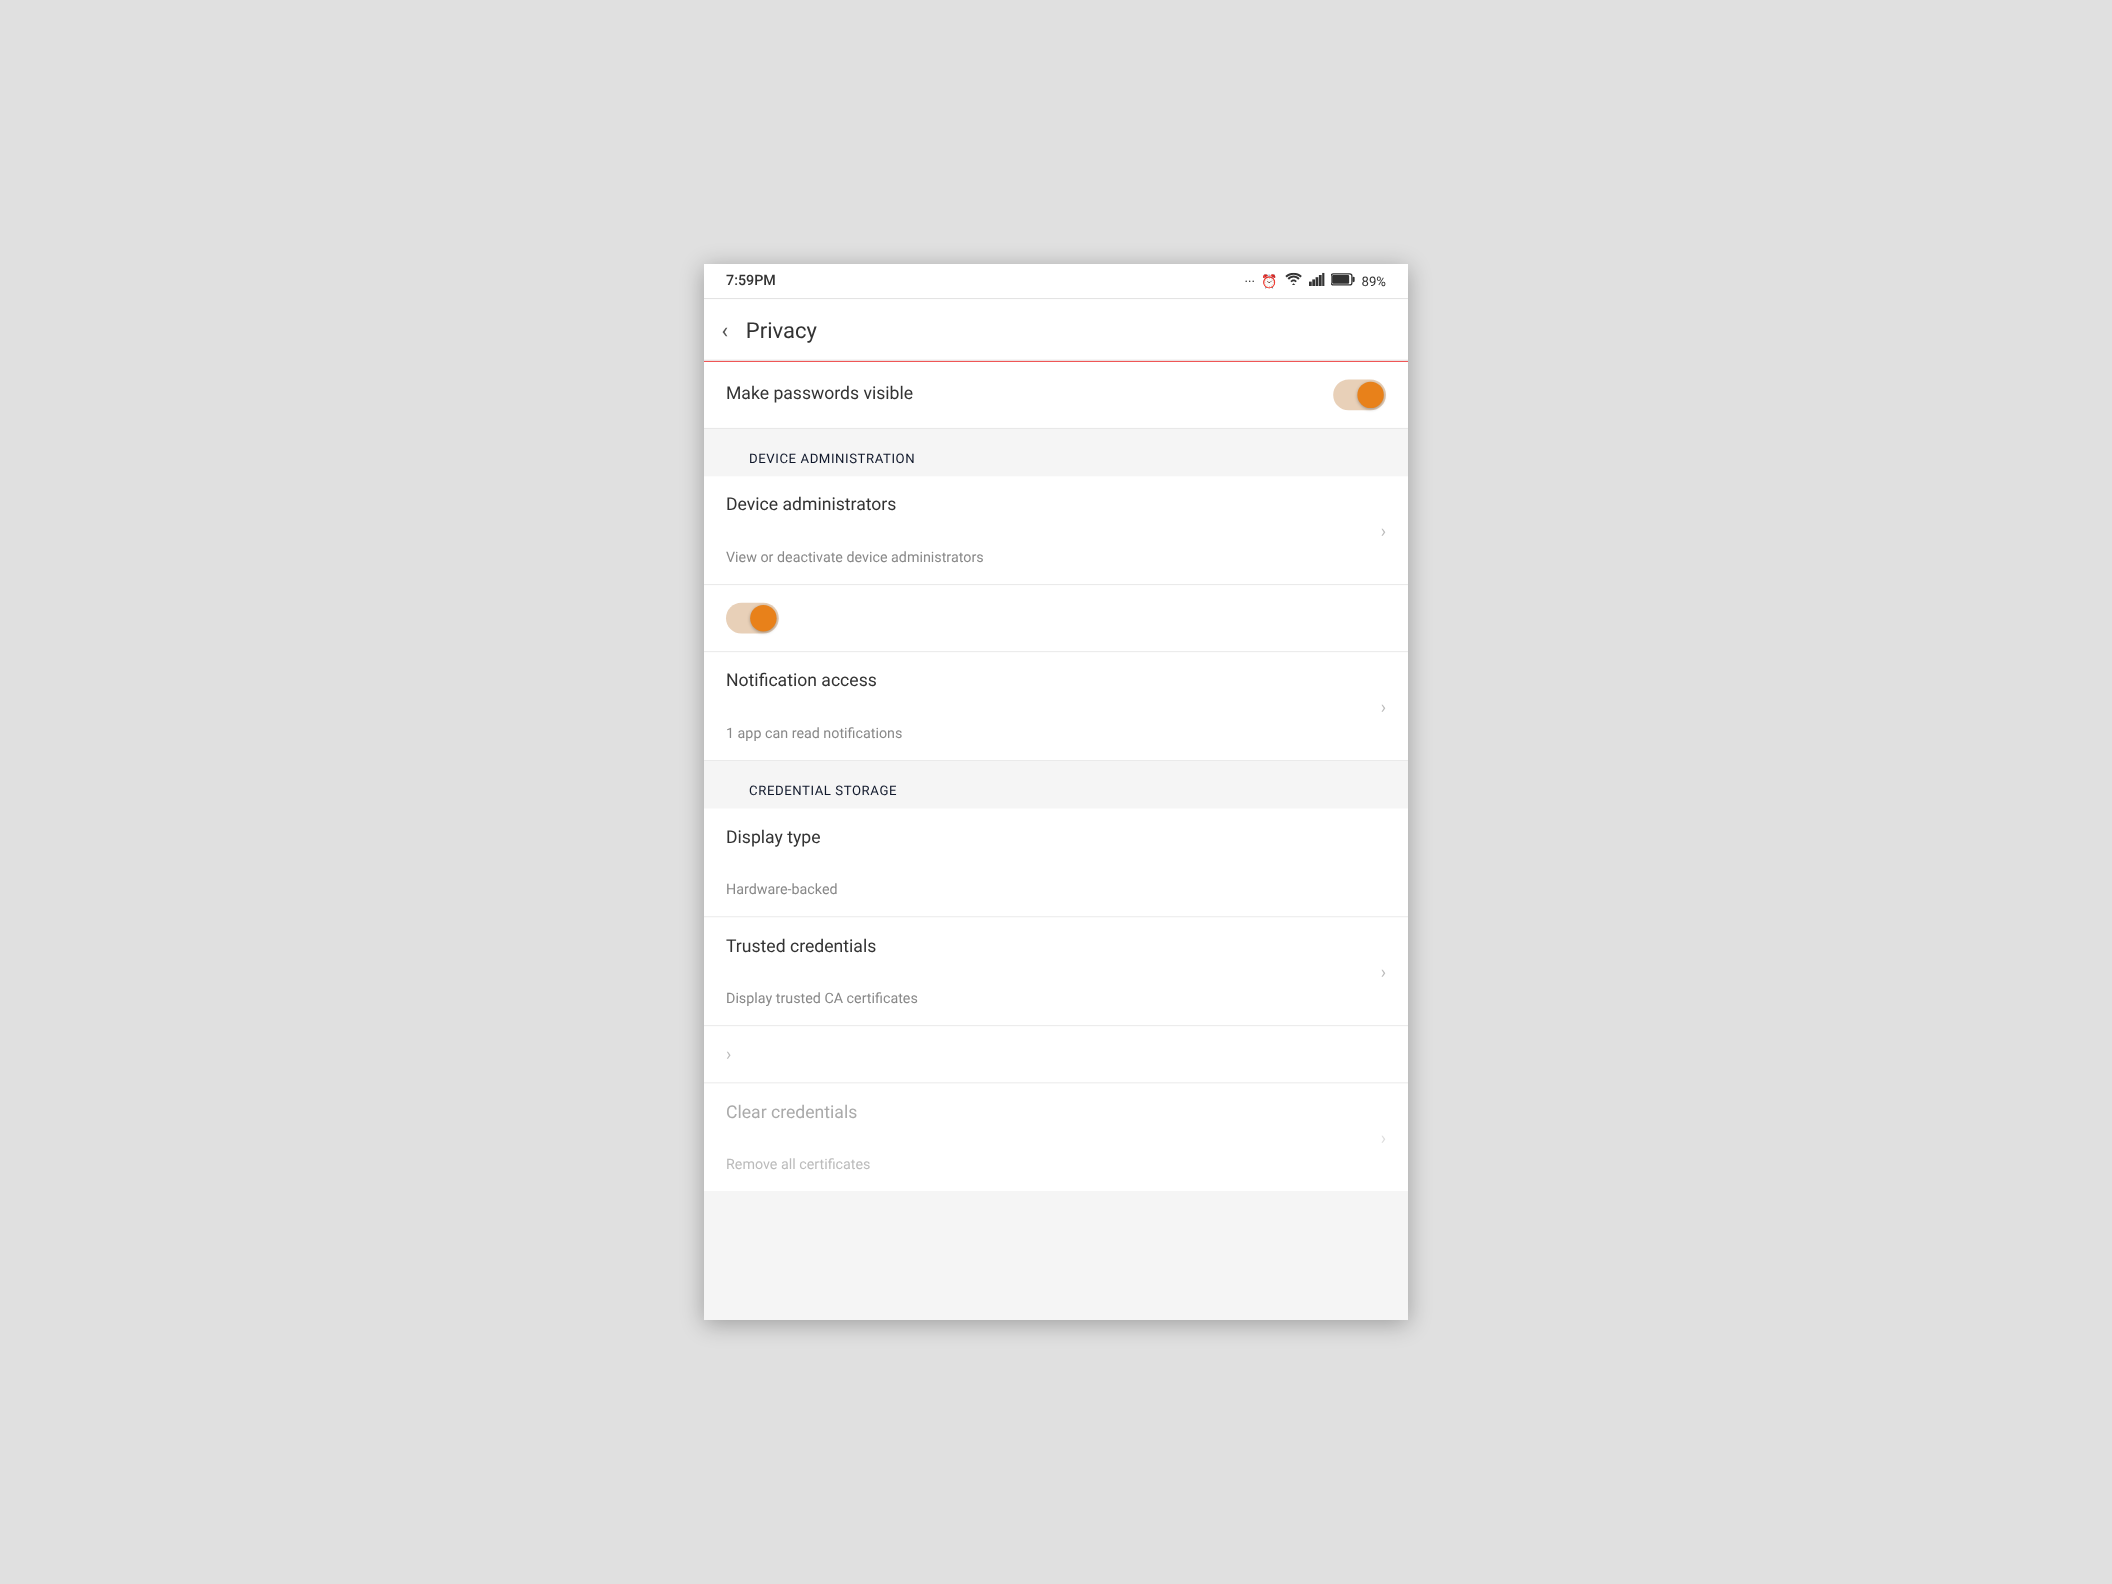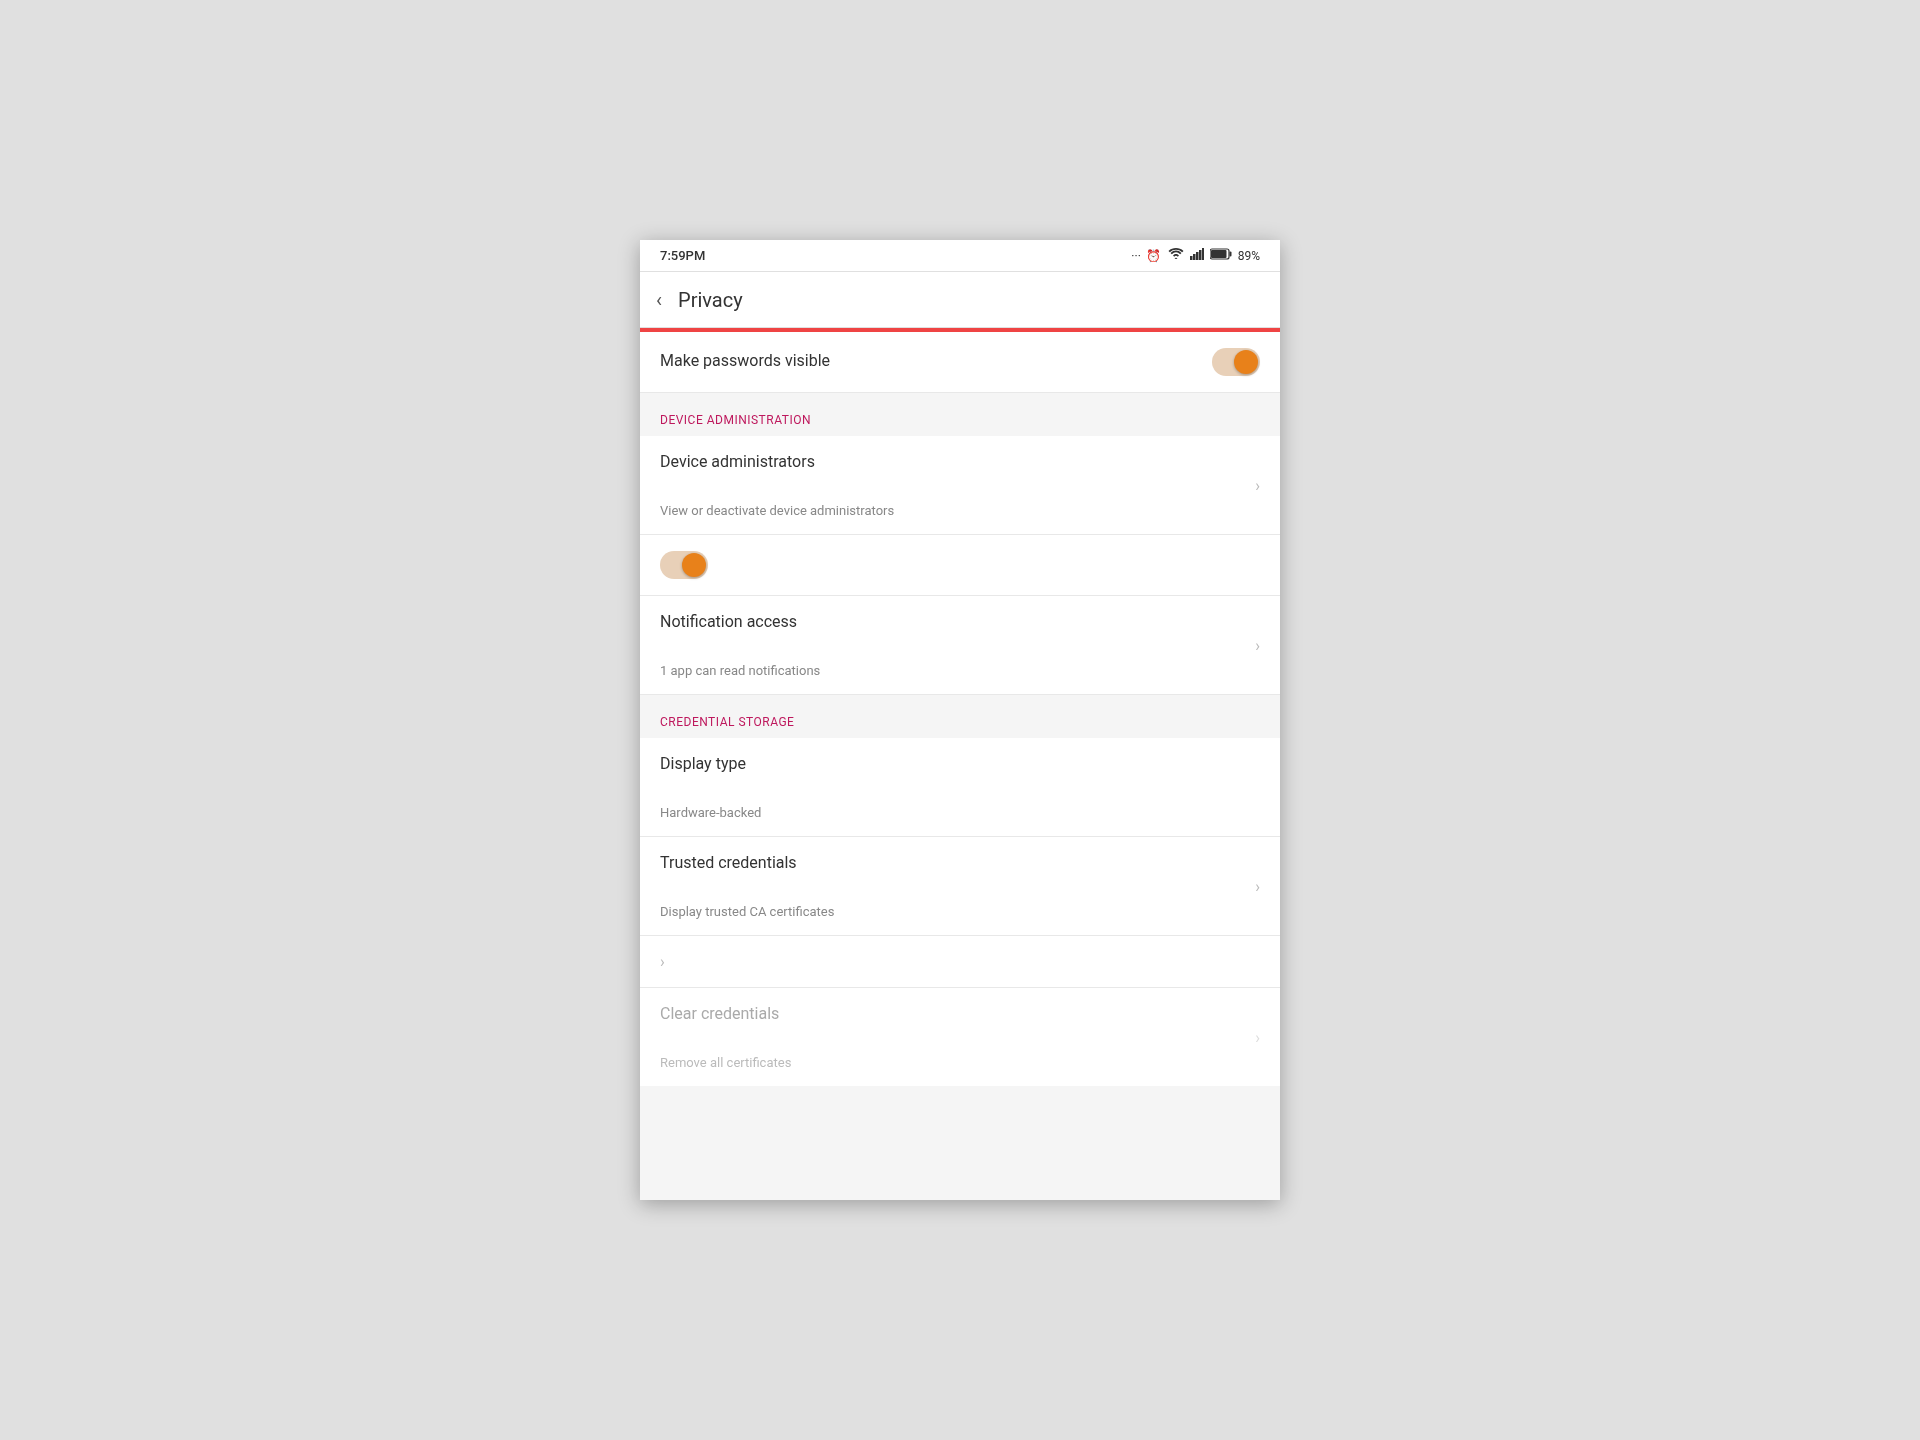--- a/index.html
+++ b/index.html
@@ -171,28 +171,29 @@
     }
 
     
     .section-header {
       padding: 16px 20px 8px 20px;
       background: #f5f5f5;
     }
 
     .section-header-text {
       font-size: 12px;
-      color: #be185d;
+      color: #0f172a;
       letter-spacing: 0.5px;
       text-transform: uppercase;
+      margin-left: 21px;
     }
 
     
     .first-item {
-      border-top: 4px solid #ef4444;
+      border-top: 1px solid #ef4444;
     }
   </style>
 </head>
 <body>
 
 <div class="phone-container">
 
   <div class="status-bar">
     <span class="status-time">7:59PM</span>
     <div class="status-icons">

